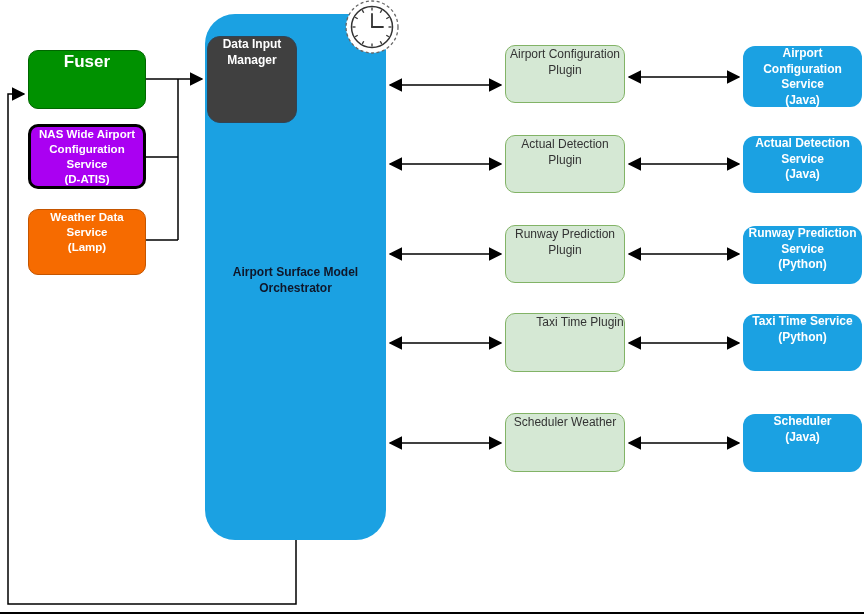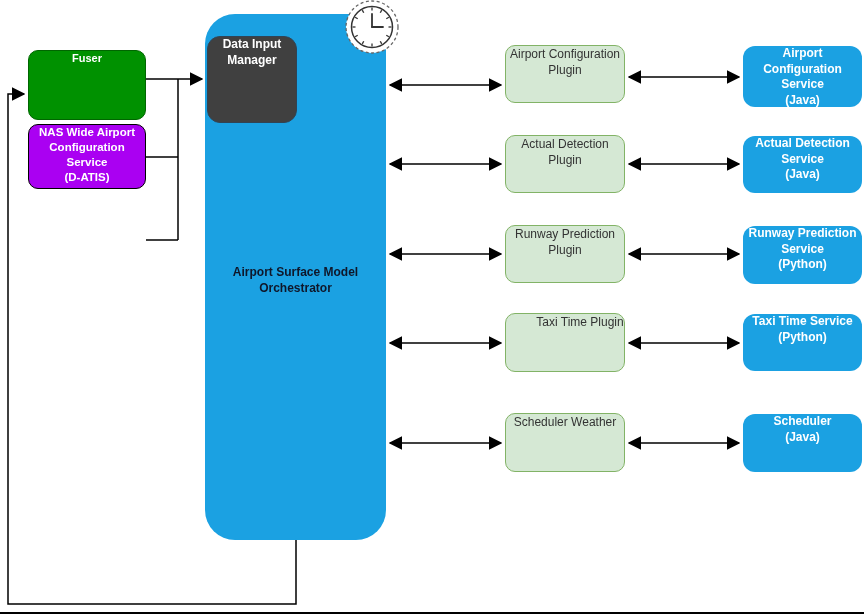--- a/index.html
+++ b/index.html
@@ -8,22 +8,22 @@
     overflow:hidden;font-family:"Liberation Sans",sans-serif;
   }
   .node{
     position:absolute;display:flex;align-items:flex-start;justify-content:center;
     text-align:center;box-sizing:border-box;
   }
   .lbl{white-space:pre-line;}
   
   .src{left:28px;width:118px;border-radius:10px;color:#ffffff;font-weight:bold;
        font-size:11.5px;line-height:1.3;}
-  .src-fuser{top:50px;height:70px;background:#009100;border:1px solid #006600;font-size:11px;}
-  .src-nas{top:124px;height:65px;background:#AA00F2;border:1px solid #000000;}
+  .src-fuser{top:50px;height:59px;background:#009100;border:1px solid #006600;font-size:17px;}
+  .src-nas{top:124px;height:65px;background:#AA00F2;border:3px solid #000000;}
   .src-weather{top:209px;height:66px;background:#F66B00;border:1px solid #C45500;}
   
   .orch{left:205px;top:14px;width:181px;height:526px;background:#1BA1E2;
         border-radius:30px;}
   .orch-label{position:absolute;left:0;top:250px;width:100%;text-align:center;
         color:#0f172a;font-weight:bold;font-size:12px;line-height:1.35;}
   .dim{left:207px;top:36px;width:90px;height:87px;background:#404040;
        border:1px solid #314354;border-radius:13px;color:#fff;font-weight:bold;
        font-size:12px;line-height:1.3;}
   
@@ -44,20 +44,24 @@
 <div class="canvas">
 
   <div class="node src src-fuser">
     <span class="lbl">Fuser</span>
   </div>
   <div class="node src src-nas">
     <span class="lbl">NAS Wide Airport
 Configuration
 Service
 (D-ATIS)</span>
+  </div>
+  <div class="node src src-weather">
+    <span class="lbl">Weather Data Service
+(Lamp)</span>
   </div>
 
   <div class="node orch">
     <div class="orch-label lbl">Airport Surface Model
 Orchestrator</div>
   </div>
   <div class="node dim">
     <span class="lbl">Data Input
 Manager</span>
   </div>

